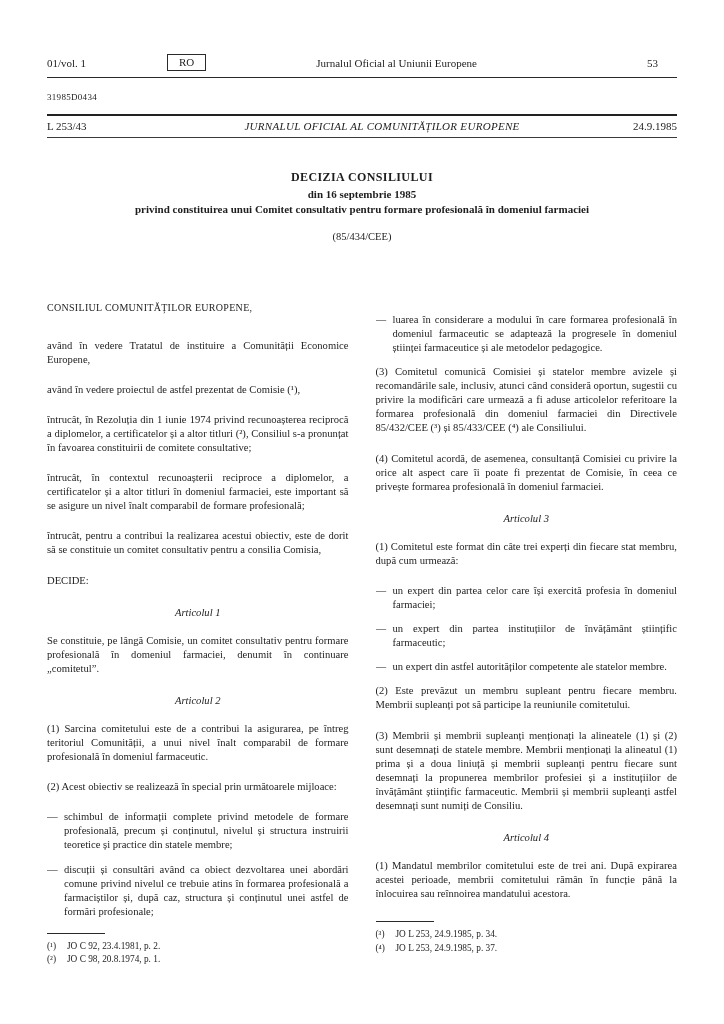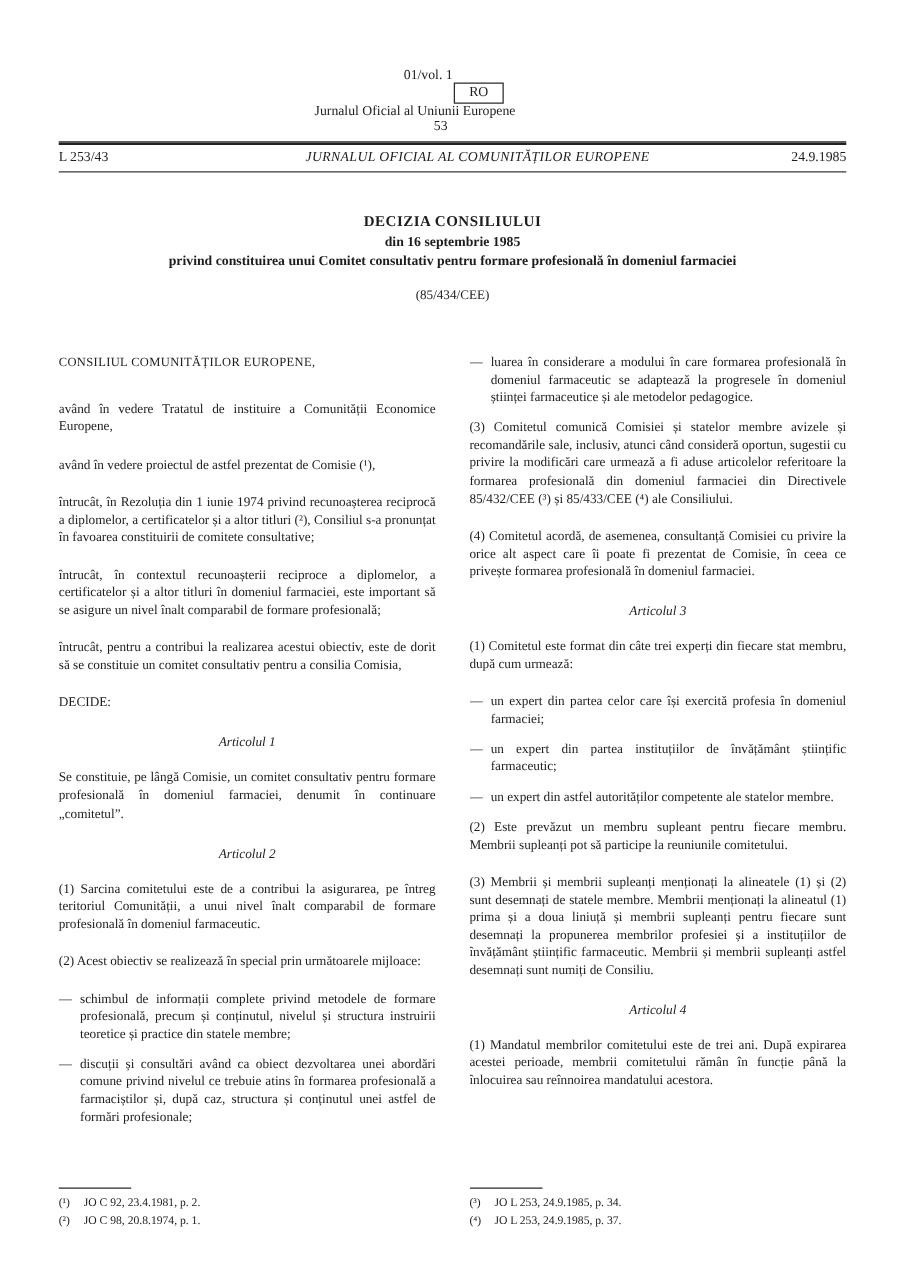--- a/index.html
+++ b/index.html
@@ -20,21 +20,20 @@
   }
 
   
   .header-top {
     padding-top: 54px;
     display: flex;
     align-items: center;
     font-size: 11px;
     padding-bottom: 6px;
     border-bottom: 1px solid #2a2a2a;
-    flex-direction: column;
   }
   .header-top .vol { width: 78px; }
   .lang-box {
     border: 1.5px solid #2a2a2a;
     padding: 1px 11px 2px;
     font-size: 11px;
     margin-left: 42px;
     line-height: 1.1;
   }
   .header-top .center-title { flex: 1; text-align: center; padding-right: 60px; }
@@ -74,20 +73,21 @@
   .doc-title .t2 { font-weight: bold; font-size: 11px; margin-top: 3px; }
   .doc-title .t3 { font-weight: bold; font-size: 11px; margin-top: 3px; }
   .doc-title .tref { font-size: 10.5px; margin-top: 16px; }
 
   
   .columns {
     display: flex;
     gap: 27px;
     margin-top: 42px;
     height: 700px;
+    align-items: center;
   }
   .col {
     flex: 1;
     min-width: 0;
     display: flex;
     flex-direction: column;
   }
   .col-content { flex: 1; overflow: hidden; }
 
   .blk {
@@ -135,20 +135,21 @@
 
 <div class="page">
 
   <div class="header-top">
     <span class="vol">01/vol. 1</span>
     <span class="lang-box">RO</span>
     <span class="center-title">Jurnalul Oficial al Uniunii Europene</span>
     <span class="pageno">53</span>
   </div>
 
+  <div class="celex">31985D0434</div>
 
   <div class="journal-band">
     <span class="ref">L 253/43</span>
     <span class="jtitle">JURNALUL OFICIAL AL COMUNITĂȚILOR EUROPENE</span>
     <span class="jdate">24.9.1985</span>
   </div>
 
   <div class="doc-title">
     <div class="t1">DECIZIA CONSILIULUI</div>
     <div class="t2">din 16 septembrie 1985</div>

